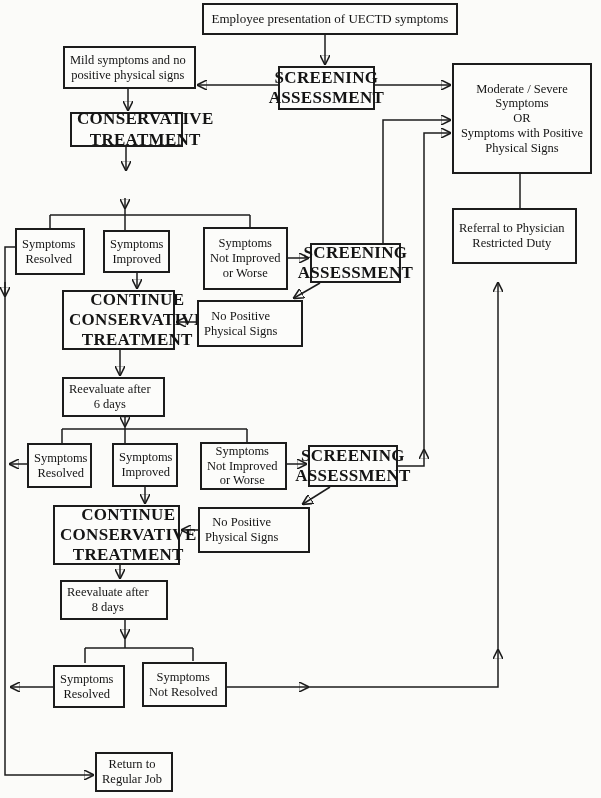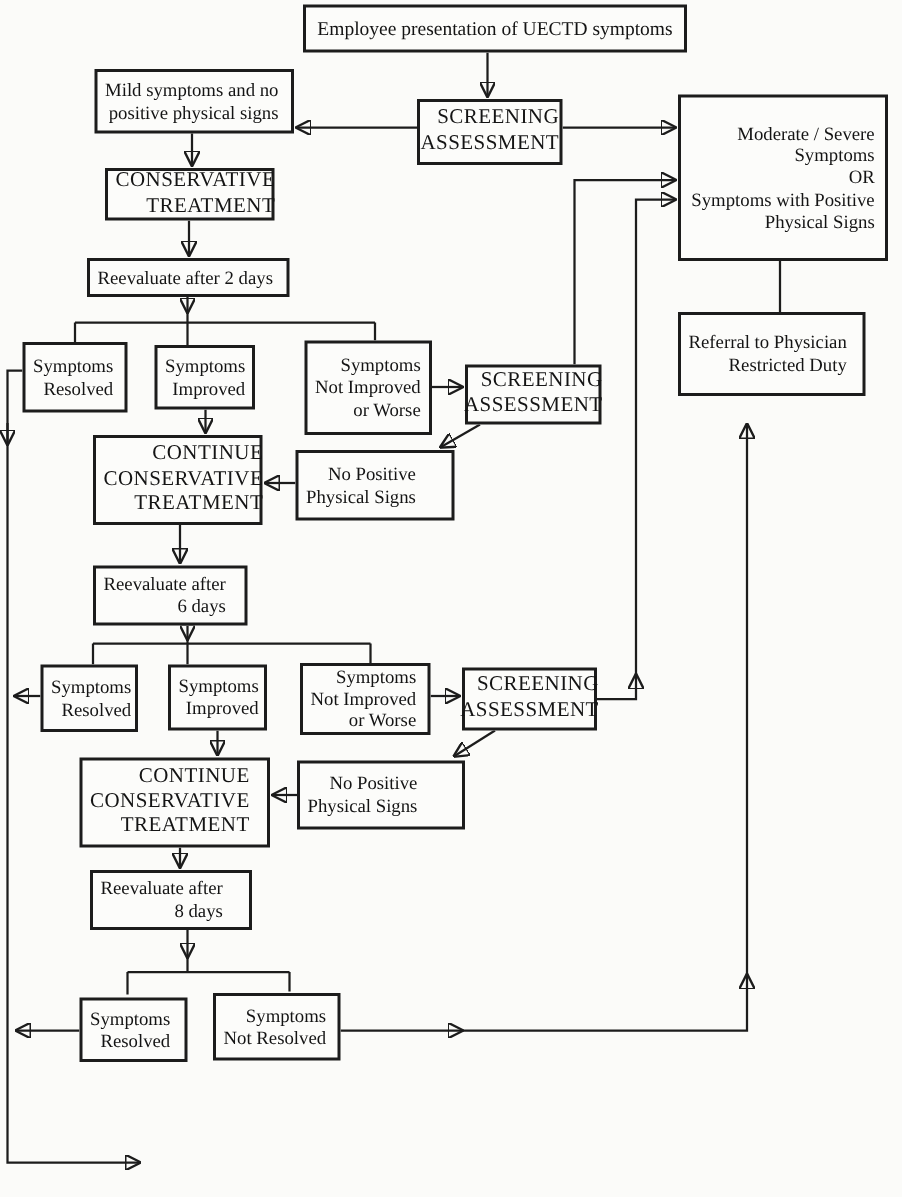--- a/index.html
+++ b/index.html
@@ -2,23 +2,23 @@
 <html><head>
 <meta charset="utf-8">
 <style>
   html,body{margin:0;padding:0;background:#fbfbf9;}
   #page{position:relative;width:601px;height:798px;background:#fbfbf9;overflow:hidden;
         font-family:"Liberation Serif", serif;color:#141414;}
   svg.wires{position:absolute;left:0;top:0;z-index:0;}
   svg.wires path{fill:none;stroke:#1c1c1c;stroke-width:1.5;}
   .node{position:absolute;z-index:1;box-sizing:border-box;border:2px solid #1c1c1c;background:#fcfcfa;
         display:flex;align-items:center;padding:2px 5px;
-        font-size:12.5px;line-height:1.18;white-space:pre-line;text-align:right;}
-  .node.center{justify-content:center;}
-  .node.caps{font-size:14px;letter-spacing:.3px;}
+        font-size:12.5px;line-height:1.18;white-space:pre-line;text-align:center;}
+  .node.center{justify-content:center;text-align:center;}
+  .node.caps{font-size:17px;letter-spacing:.3px;font-weight:bold;}
   .node.big{font-size:13px;}
 </style>
 </head>
 <body>
 
 <div id="page">
 
   <svg class="wires" width="601" height="798" viewBox="0 0 601 798">
     <defs>
       <marker id="arw" viewBox="0 0 10 10" refX="9" refY="5" markerWidth="7" markerHeight="7" orient="auto-start-reverse">
@@ -88,23 +88,20 @@
 OR
 Symptoms with Positive
 Physical Signs</span>
   </div>
 
   <div class="node caps" style="left:70px;top:112px;width:113px;height:35px">
     <span>CONSERVATIVE
 TREATMENT</span>
   </div>
 
-  <div class="node" style="left:58px;top:172px;width:135px;height:26px">
-    <span>Reevaluate after 2 days</span>
-  </div>
 
   <div class="node" style="left:15px;top:228px;width:70px;height:47px">
     <span>Symptoms
 Resolved</span>
   </div>
 
   <div class="node" style="left:103px;top:230px;width:67px;height:43px">
     <span>Symptoms
 Improved</span>
   </div>
@@ -181,14 +178,18 @@
   <div class="node" style="left:53px;top:665px;width:72px;height:43px">
     <span>Symptoms
 Resolved</span>
   </div>
 
   <div class="node" style="left:142px;top:662px;width:85px;height:45px">
     <span>Symptoms
 Not Resolved</span>
   </div>
 
+  <div class="node" style="left:95px;top:752px;width:78px;height:40px">
+    <span>Return to
+Regular Job</span>
+  </div>
 
 </div>
 
 </body></html>

